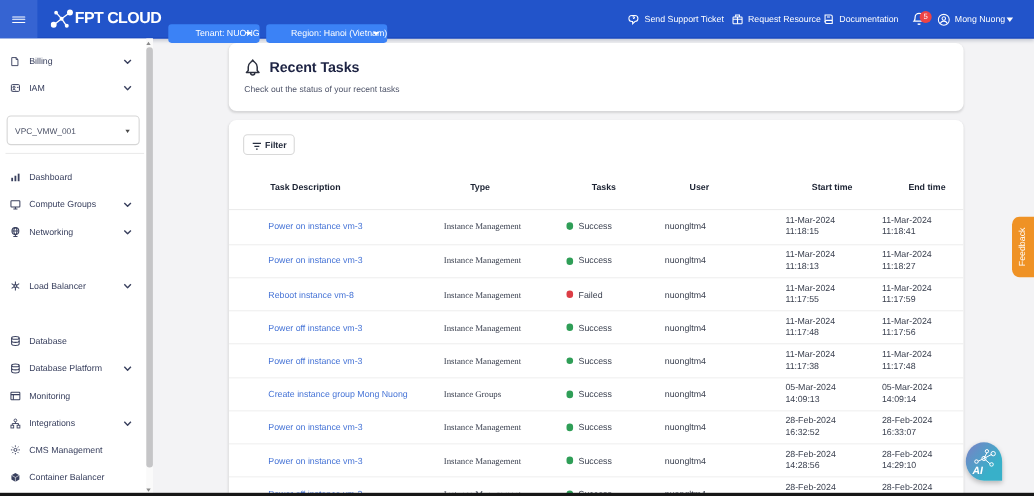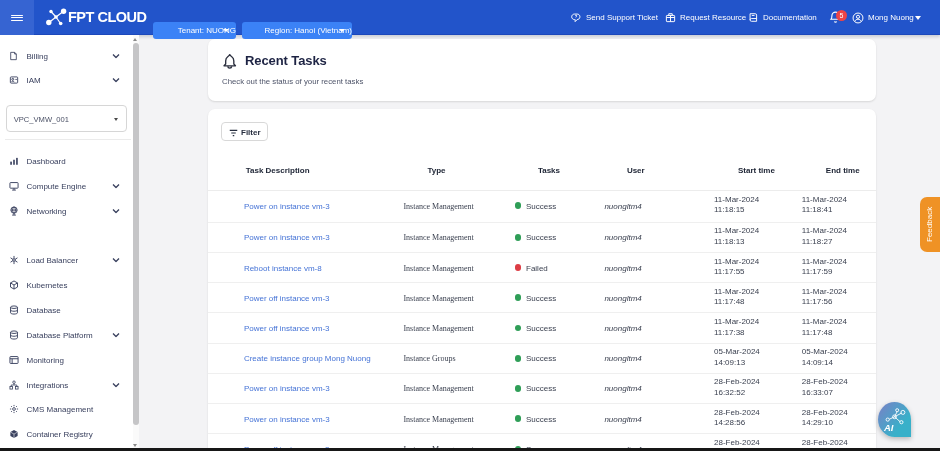--- a/index.html
+++ b/index.html
@@ -45,21 +45,21 @@
 #filterbtn svg { position:absolute; left:7px; top:5.5px; }
 
 
 .th { position:absolute; top:56.5px; height:13px; font-size:8px; font-weight:bold; color:#1c2333; white-space:nowrap;margin-left:24px; }
 #hborder { position:absolute; left:0; top:80.3px; width:668px; height:1px; background:#ececec; }
 .row { position:relative; width:668px; border-bottom:1px solid #efefef; }
 .row .link { position:absolute; left:35.9px; top:50%; transform:translateY(-50%); font-size:8px; color:#4573d6; white-space:nowrap; }
 .row .type { position:absolute; left:195.4px; top:50%; transform:translateY(-50%); font-size:8px; color:#3b4150; white-space:nowrap;font-family:Liberation Serif, serif; }
 .row .dot { position:absolute; left:306.5px; top:50%; margin-top:-3.4px; width:6.8px; height:6.8px; border-radius:50%; }
 .row .st { position:absolute; left:318px; top:50%; transform:translateY(-50%); font-size:8px; color:#3b4150; }
-.row .usr { position:absolute; left:396.4px; top:50%; transform:translateY(-50%); font-size:8px; color:#3b4150;font-style:italic; }
+.row .usr { position:absolute; left:396.4px; top:50%; transform:translateY(-50%); font-size:8px; color:#3b4150; }
 .row .t1 { position:absolute; left:506px; top:50%; transform:translateY(-50%); font-size:8px; color:#3b4150; line-height:10.6px; white-space:nowrap; }
 .row .t2 { position:absolute; left:593.8px; top:50%; transform:translateY(-50%); font-size:8px; color:#3b4150; line-height:10.6px; white-space:nowrap; }
 .g { background:#2f9e57; } .r { background:#dc3d45; }
 
 
 #feedback { position:absolute; left:920px; top:197px; width:20px; height:55px; background:#ef9225; border-radius:7px 0 0 7px; }
 #feedback span { position:absolute; left:0; top:0; width:20px; height:55px; writing-mode:vertical-rl; transform:rotate(180deg); text-align:center; line-height:20px; color:#fff; font-size:8px; }
 #chatbtn { position:absolute; left:878px; top:402px; width:33px; height:35px; background:linear-gradient(130deg,#7b80c6 0%,#38b0c9 70%); border-radius:50% 50% 0 50%; box-shadow:0 2px 5px rgba(0,0,0,0.25);text-align:right; }
 #bottombar { position:absolute; left:0; top:447.5px; width:940px; height:3.5px; background:#171717; }
 </style>
@@ -161,21 +161,21 @@
         <rect x="6.7" y="6" width="2.6" height="8"></rect>
         <rect x="11.4" y="3" width="2.6" height="11"></rect>
       </svg>
     <span class="lbl">Dashboard</span>
   </div>
   <div class="mi" style="top:140.9px">
     <svg class="ic" width="10" height="10" viewBox="0 0 16 16" fill="none" stroke="#39405e" stroke-width="1.5">
         <rect x="1.5" y="2.5" width="13" height="9" rx="1"></rect>
         <path d="M8 11.5v3M5 14.5h6"></path>
       </svg>
-    <span class="lbl">Compute Engine</span>
+    <span class="lbl">Compute Groups</span>
     <svg class="ch" width="8" height="5" viewBox="0 0 8 5" fill="none" stroke="#39405e" stroke-width="1.3">
         <path d="M1 1l3 3 3-3"></path>
       </svg>
   </div>
   <div class="mi" style="top:165.8px">
     <svg class="ic" width="10" height="10" viewBox="0 0 16 16" fill="none" stroke="#39405e" stroke-width="1.5">
         <circle cx="8" cy="6.5" r="5"></circle>
         <ellipse cx="8" cy="6.5" rx="2.2" ry="5"></ellipse>
         <path d="M3 6.5h10M8 11.5v3M5 14.5h6"></path>
       </svg>
@@ -186,27 +186,20 @@
   </div>
   <div class="mi" style="top:214.6px">
     <svg class="ic" width="10" height="10" viewBox="0 0 16 16" fill="none" stroke="#39405e" stroke-width="1.5">
         <circle cx="8" cy="8" r="2"></circle>
         <path d="M8 6V1.5M8 10v4.5M6.3 7L2.5 4.5M9.7 7l3.8-2.5M6.3 9l-3.8 2.5M9.7 9l3.8 2.5"></path>
       </svg>
     <span class="lbl">Load Balancer</span>
     <svg class="ch" width="8" height="5" viewBox="0 0 8 5" fill="none" stroke="#39405e" stroke-width="1.3">
         <path d="M1 1l3 3 3-3"></path>
       </svg>
-  </div>
-  <div class="mi" style="top:239.7px">
-    <svg class="ic" width="10" height="10" viewBox="0 0 16 16" fill="none" stroke="#39405e" stroke-width="1.5">
-        <path d="M8 1.5l5.6 3.2v6.6L8 14.5l-5.6-3.2V4.7z"></path>
-        <path d="M2.4 4.7L8 8l5.6-3.3M8 8v6.5"></path>
-      </svg>
-    <span class="lbl">Kubernetes</span>
   </div>
   <div class="mi" style="top:264.8px">
     <svg class="ic" width="10" height="10" viewBox="0 0 16 16" fill="none" stroke="#39405e" stroke-width="1.5">
         <ellipse cx="8" cy="3.5" rx="5.5" ry="2"></ellipse>
         <path d="M2.5 3.5v9c0 1.1 2.5 2 5.5 2s5.5-.9 5.5-2v-9"></path>
         <path d="M2.5 8c0 1.1 2.5 2 5.5 2s5.5-.9 5.5-2"></path>
       </svg>
     <span class="lbl">Database</span>
   </div>
   <div class="mi" style="top:290px">
@@ -244,21 +237,21 @@
         <circle cx="8" cy="8" r="2.2"></circle>
         <path d="M8 1.5v2M8 12.5v2M1.5 8h2M12.5 8h2M3.4 3.4l1.4 1.4M11.2 11.2l1.4 1.4M3.4 12.6l1.4-1.4M11.2 4.8l1.4-1.4"></path>
       </svg>
     <span class="lbl">CMS Management</span>
   </div>
   <div class="mi" style="top:388.6px">
     <svg class="ic" width="10" height="10" viewBox="0 0 16 16">
         <path d="M8 1.5l5.8 3.3v6.4L8 14.5l-5.8-3.3V4.8z" fill="#39405e"></path>
         <path d="M2.2 4.8L8 8.1l5.8-3.3M8 8.1v6.4" stroke="#fff" stroke-width="0.9" fill="none"></path>
       </svg>
-    <span class="lbl">Container Registry</span>
+    <span class="lbl">Container Balancer</span>
   </div>
 </div>
 <div id="sbtrack"></div>
 <div id="sbthumb"></div>
 <div class="sarr" style="top:37.5px; border-bottom:3.6px solid #8a8a8a;"></div>
 <div class="sarr" style="top:443.5px; border-top:3.6px solid #8a8a8a;"></div>
 
 <div id="card1">
   <svg id="bellico" width="15.5" height="17.5" viewBox="0 0 16 18" fill="none" stroke="#2b2f3e" stroke-width="1.4" stroke-linejoin="round">
     <path d="M8 1.6 C7.6 2.5 6.9 3.2 5.9 3.9 C4.5 4.9 3.8 6.3 3.8 8.1 V11.4 L2.1 13.2 H13.9 L12.2 11.4 V8.1 C12.2 6.3 11.5 4.9 10.1 3.9 C9.1 3.2 8.4 2.5 8 1.6 Z"></path>

